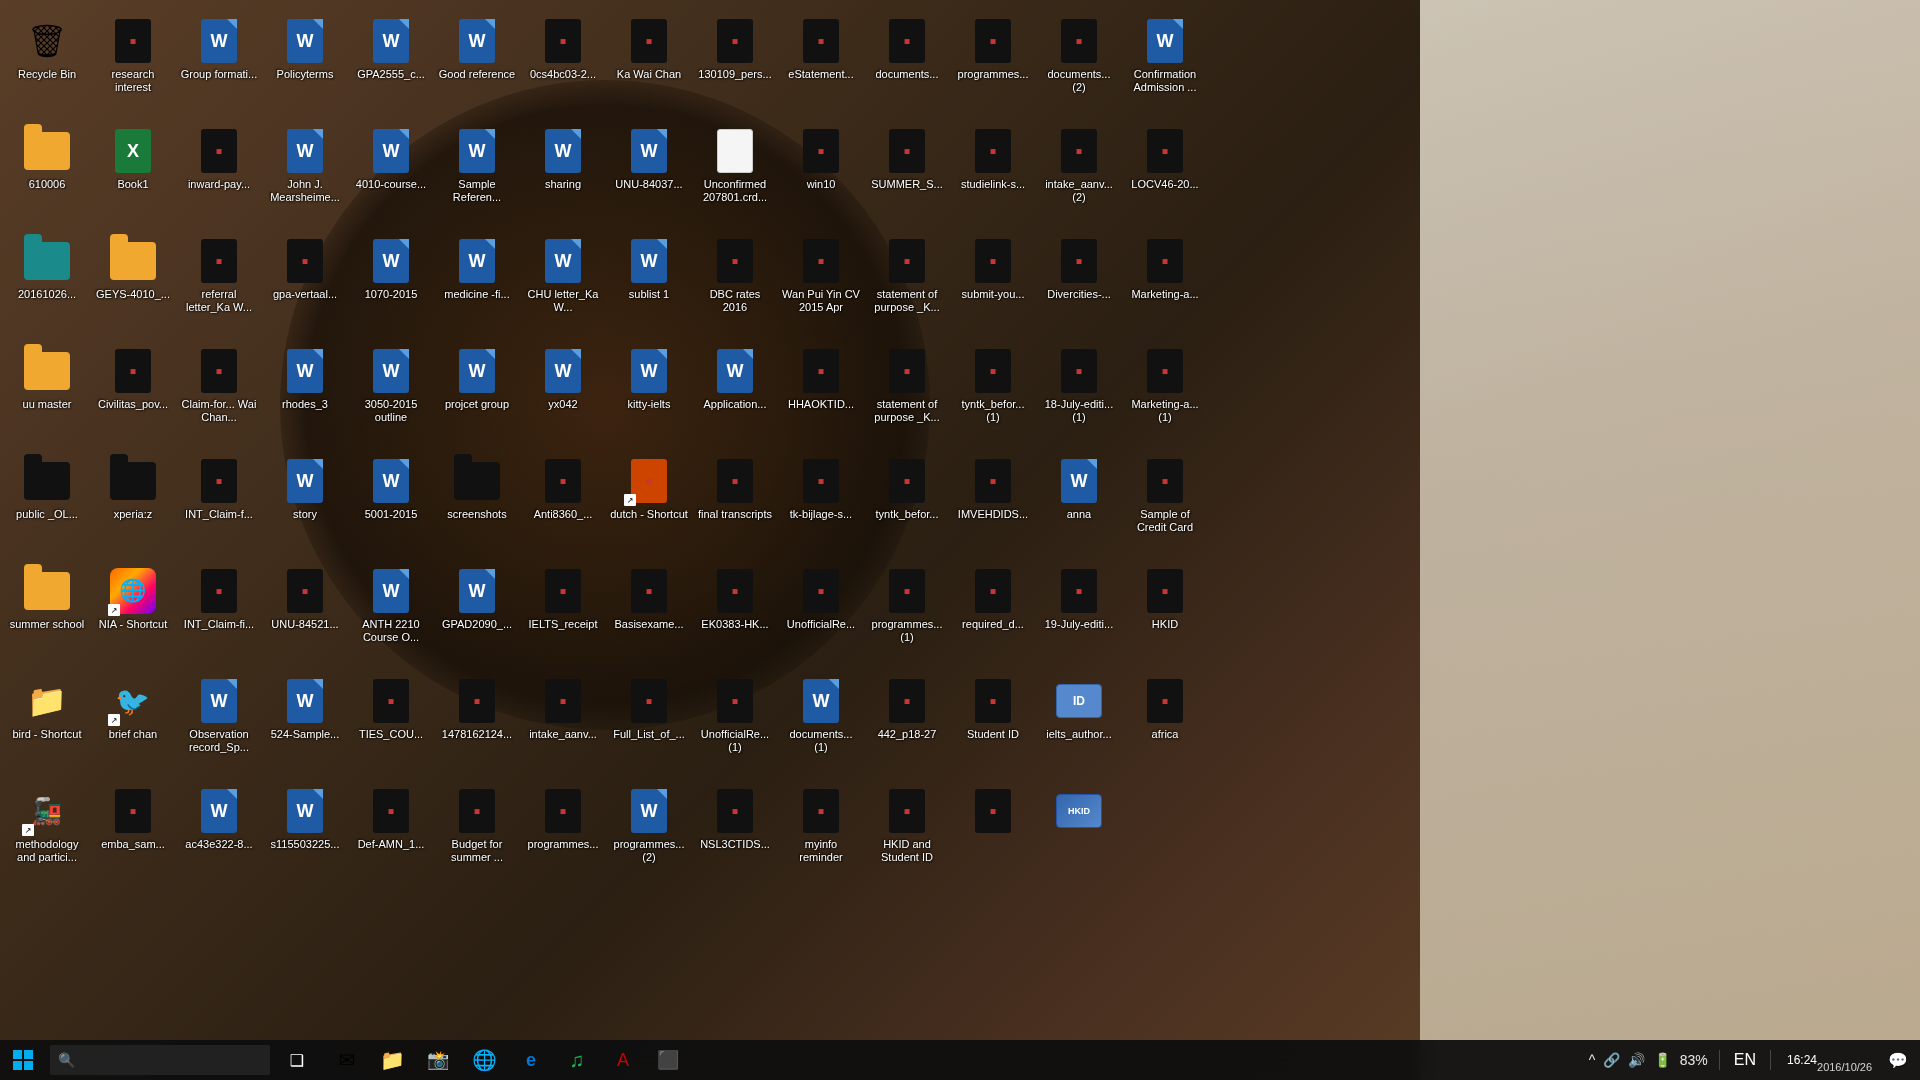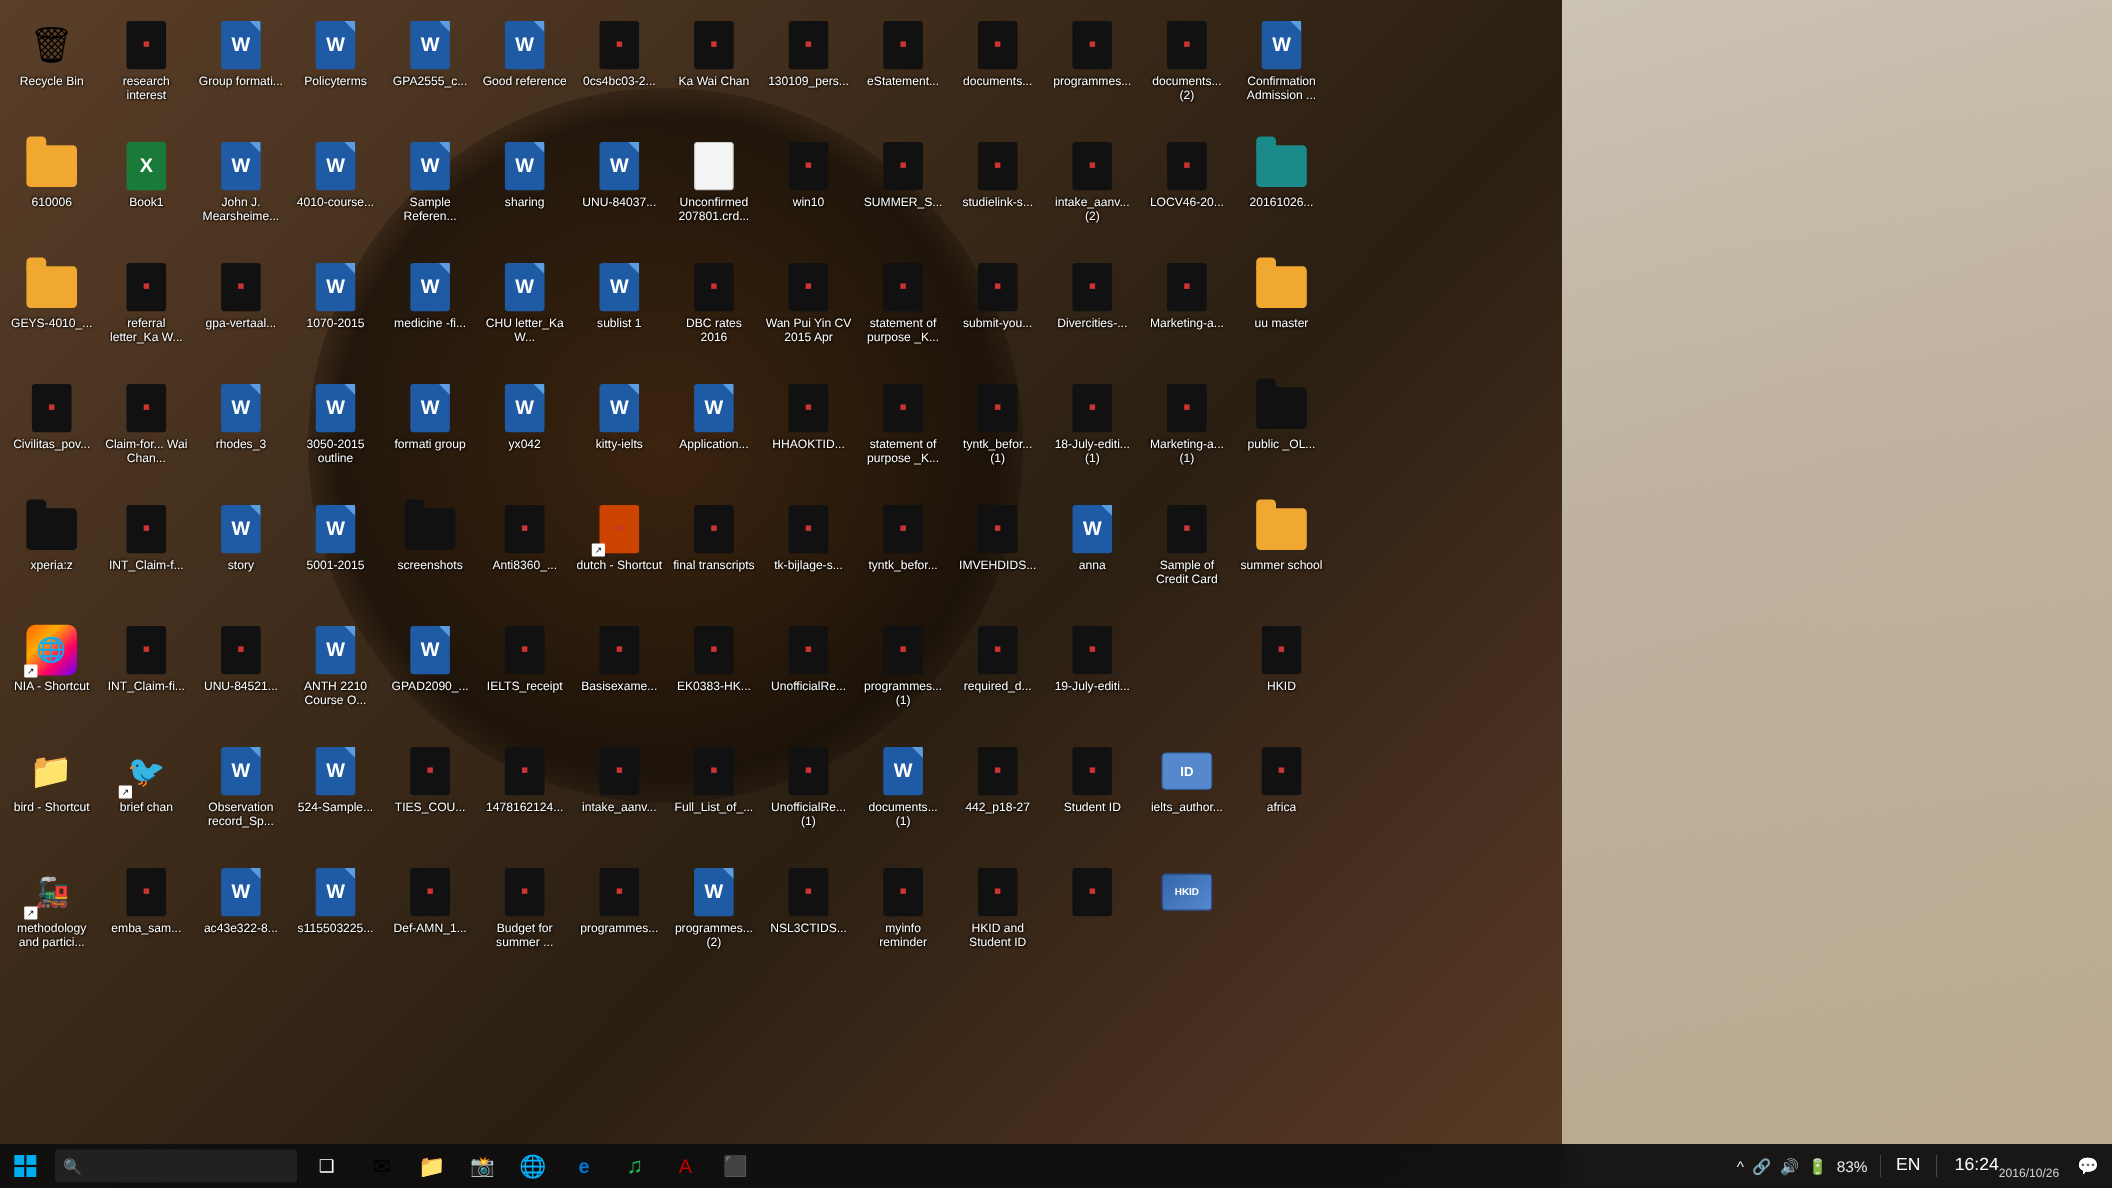--- a/index.html
+++ b/index.html
@@ -360,21 +360,21 @@
       padding: 0 4px;
       cursor: pointer;
     }
 
     .tray-time {
       text-align: center;
       padding: 0 8px;
     }
 
     .tray-time .time {
-      font-size: 16px;
+      font-size: 12px;
       color: white;
       display: block;
     }
 
     .tray-time .date {
       font-size: 11px;
       color: rgba(255,255,255,0.8);
       display: block;
       margin-top: 13px;
     }
@@ -540,20 +540,26 @@
       <span class="icon-label">610006</span>
     </div>
     <div class="desktop-icon">
       <div class="icon-img">
           <div class="icon-excel"></div>
         </div>
       <span class="icon-label">Book1</span>
     </div>
     <div class="desktop-icon">
       <div class="icon-img">
+          <div class="icon-pdf-dark"></div>
+        </div>
+      <span class="icon-label">inward-pay...</span>
+    </div>
+    <div class="desktop-icon">
+      <div class="icon-img">
           <div class="icon-word">
             <div class="icon-word-corner"></div>
           </div>
         </div>
       <span class="icon-label">John J. Mearsheime...</span>
     </div>
     <div class="desktop-icon">
       <div class="icon-img">
           <div class="icon-word">
             <div class="icon-word-corner"></div>
@@ -748,21 +754,21 @@
           </div>
         </div>
       <span class="icon-label">3050-2015 outline</span>
     </div>
     <div class="desktop-icon">
       <div class="icon-img">
           <div class="icon-word">
             <div class="icon-word-corner"></div>
           </div>
         </div>
-      <span class="icon-label">formati group</span>
+      <span class="icon-label">projcet group</span>
     </div>
     <div class="desktop-icon">
       <div class="icon-img">
           <div class="icon-word">
             <div class="icon-word-corner"></div>
           </div>
         </div>
       <span class="icon-label">yx042</span>
     </div>
     <div class="desktop-icon">

